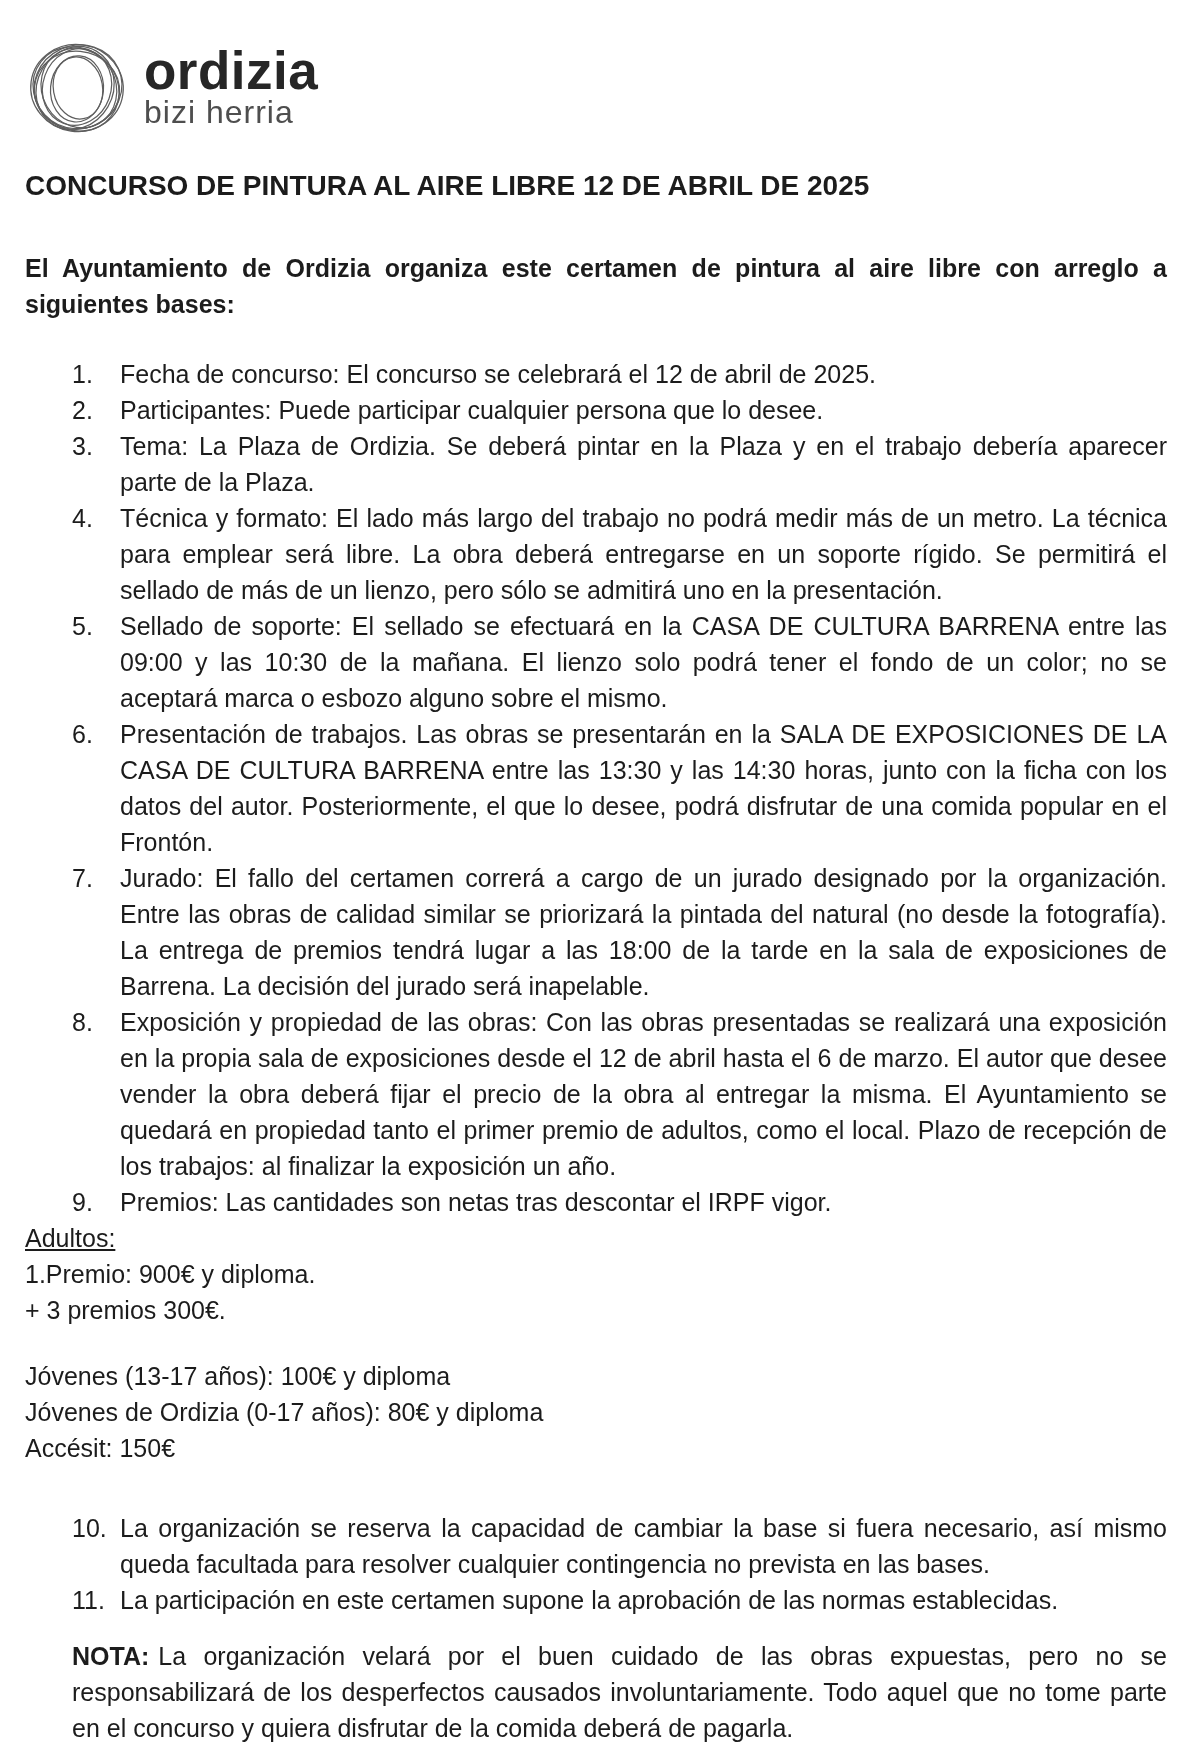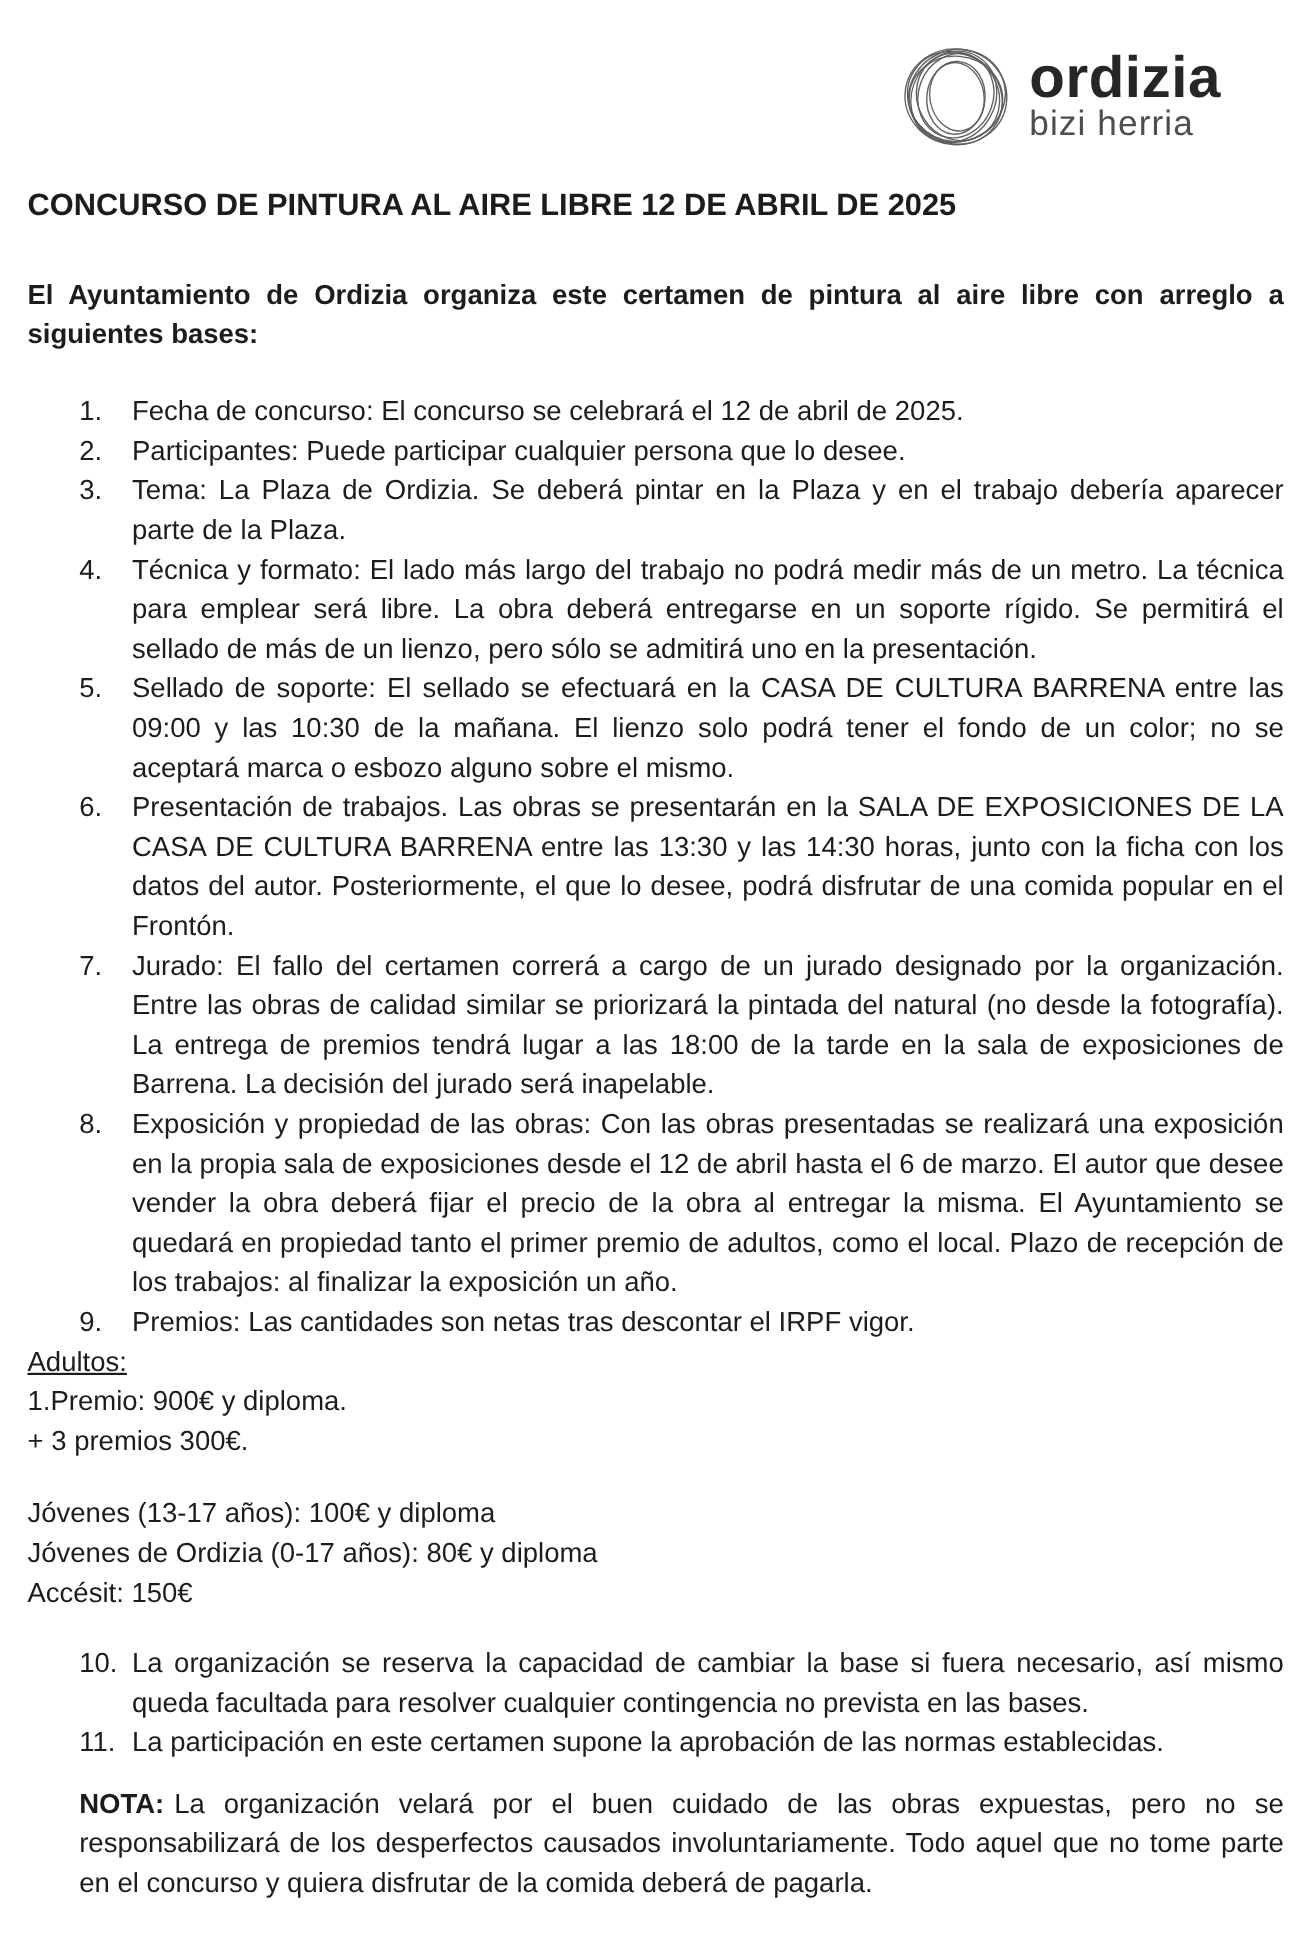--- a/index.html
+++ b/index.html
@@ -6,21 +6,21 @@
   body {
     width: 1192px; height: 1763px;
     background: #ffffff;
     font-family: "Liberation Sans", sans-serif;
     font-size: 25px; line-height: 36px;
     color: #1c1c1c;
   }
   .page { padding: 0 25px; }
 
   
-  .logo-row { display: flex; justify-content: flex-end; padding-top: 36px; padding-right: 57px; height: 104px; }
+  .logo-row { display: flex; justify-content: flex-start; padding-top: 36px; padding-right: 57px; height: 104px; }
   .logo { display: flex; align-items: center; gap: 15px; }
   .scribble { width: 104px; height: 104px; flex: none; }
   .logo-text { display: flex; flex-direction: column; }
   .brand { font-size: 53px; line-height: 48px; font-weight: bold; color: #262626; letter-spacing: 0.5px; }
   .tagline { font-size: 32px; line-height: 34px; color: #4e4e4e; letter-spacing: 1px; }
 
   
   .title { font-size: 28px; font-weight: bold; margin: 28px 0 0 0; line-height: 36px; }
   .intro { font-weight: bold; text-align: justify; margin: 46px 0 0 0; }
 
@@ -32,21 +32,21 @@
 
   
   .prize-cols { display: flex; align-items: flex-end; }
   .pcol-left { width: 562px; flex: none; }
   .pcol-right { flex: 1; }
   .pheading { text-decoration: underline; }
   .pindent { padding-left: 93px; }
 
   .youth-prizes { margin-top: 30px; }
 
-  .final-rules { margin-top: 28px; padding-left: 47px; }
+  .final-rules { margin-top: 44px; padding-left: 47px; }
 
   .note { margin: 20px 0 0 47px; text-align: justify; }
   .note b { margin-right: 9px; }
 </style>
 </head>
 <body>
 
 <div class="page">
 
   <header class="logo-row">

